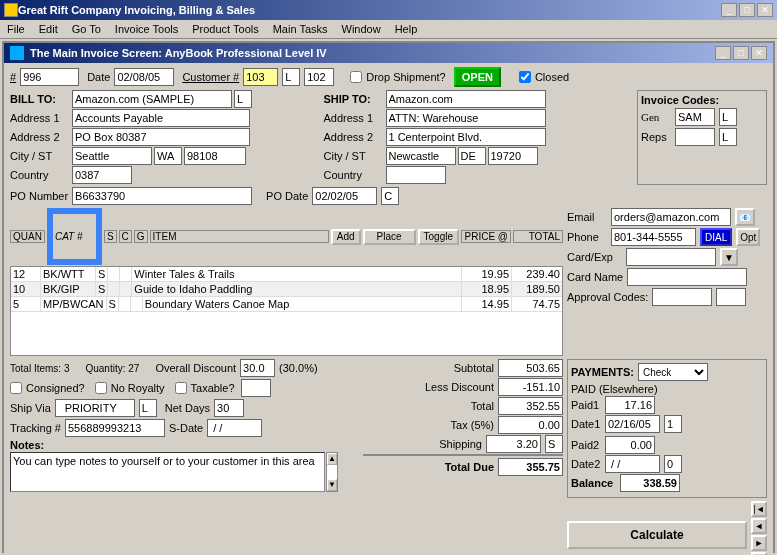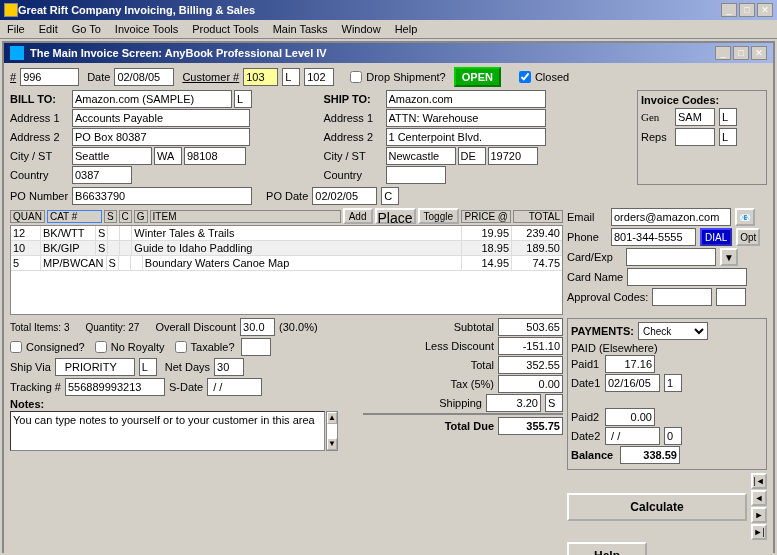--- a/index.html
+++ b/index.html
@@ -219,27 +219,27 @@
       <input class="input-field" style="width: 180px;" value="B6633790">
       <span class="label" style="margin-left:10px;">PO Date</span>
       <input class="input-field" style="width: 65px;" value="02/02/05">
       <input class="input-field" style="width: 18px;" value="C">
     </div>
 
     <div style="display:flex;gap:4px;margin-bottom:3px;">
       <div style="flex:1;">
         <div style="display:flex;align-items:center;margin-bottom:1px;gap:2px;">
           <span style="font-size:10px;border:1px solid #888;padding:0 2px;min-width:30px;">QUAN</span>
-          <span style="font-size:10px;border:1px solid #3b82f6;padding:0 2px;min-width:55px;">CAT #</span>
+          <span style="font-size:10px;border:6px solid #3b82f6;padding:17px 2px;min-width:55px;font-style:italic;">CAT #</span>
           <span style="font-size:10px;border:1px solid #888;padding:0 2px;min-width:12px;">S</span>
           <span style="font-size:10px;border:1px solid #888;padding:0 2px;min-width:12px;">C</span>
           <span style="font-size:10px;border:1px solid #888;padding:0 2px;min-width:12px;">G</span>
           <span style="font-size:10px;border:1px solid #888;padding:0 2px;flex:1;">ITEM</span>
           <button class="btn" style="font-size:10px;padding:0 4px;height:16px;">Add</button>
-          <button class="btn" style="font-size:14px;padding:0 1px;height:16px;">Place</button>
+          <button class="btn" style="font-size:10px;padding:0 12px;height:16px;">Place</button>
           <button class="btn" style="font-size:10px;padding:0 4px;height:16px;">Toggle</button>
           <span style="font-size:10px;border:1px solid #888;padding:0 2px;min-width:50px;text-align:right;">PRICE @</span>
           <span style="font-size:10px;border:1px solid #888;padding:0 2px;min-width:50px;text-align:right;">TOTAL</span>
         </div>
         <div style="border:1px solid #888;height:90px;overflow:hidden;background:white;">
 
           <div style="display:flex;border-bottom:1px solid #ddd;background:white;">
             <span style="min-width:30px;border-right:1px solid #ddd;padding:1px 2px;font-size:11px;">12</span>
             <span style="min-width:55px;border-right:1px solid #ddd;padding:1px 2px;font-size:11px;">BK/WTT</span>
             <span style="min-width:12px;border-right:1px solid #ddd;padding:1px 2px;font-size:11px;">S</span>
@@ -392,21 +392,21 @@
               <option>Credit</option>
             </select>
           </div>
           <div class="row" style="margin-bottom:1px;">
             <span>PAID (Elsewhere)</span>
           </div>
           <div class="row" style="margin-bottom:1px;">
             <span style="min-width:30px;">Paid1</span>
             <input class="input-field" style="width: 50px; text-align: right;" value="17.16">
           </div>
-          <div class="row" style="margin-bottom:16px;">
+          <div class="row" style="margin-bottom:3px;">
             <span style="min-width:30px;">Date1</span>
             <input class="input-field" style="width: 55px;" value="02/16/05">
             <input class="input-field" style="width: 18px;" value="1">
           </div>
           <div class="row" style="margin-bottom:1px;">
             <span style="min-width:30px;">Paid2</span>
             <input class="input-field" style="width: 50px; text-align: right;" value="0.00">
           </div>
           <div class="row" style="margin-bottom:1px;">
             <span style="min-width:30px;">Date2</span>

